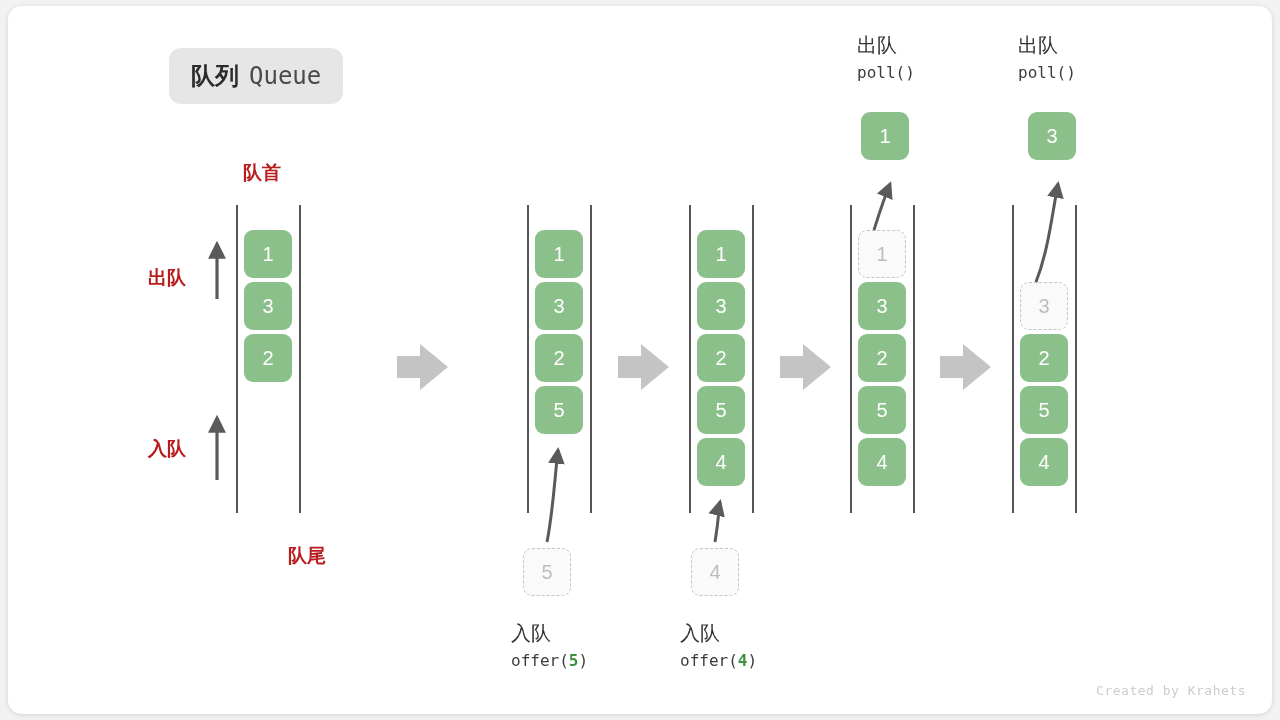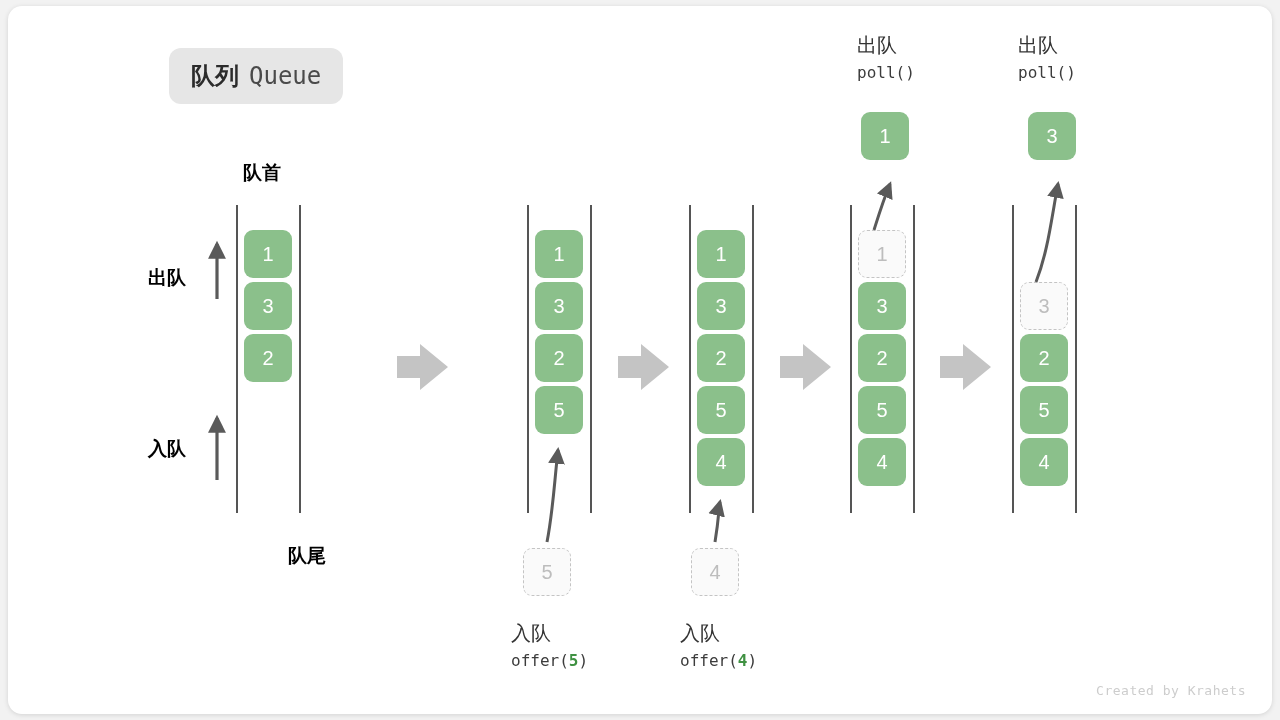--- a/index.html
+++ b/index.html
@@ -25,21 +25,21 @@
     background:#e6e6e6;
     border-radius:12px;
     display:flex;align-items:baseline;gap:10px;
     white-space:nowrap;
   }
   #title-badge .cn{font-size:24px;font-weight:bold;color:#2b2b2b;}
   #title-badge .en{font-size:24px;color:#4a4a4a;font-family:"DejaVu Sans Mono","Liberation Mono",monospace;}
 
   
   .lbl-cn{
-    position:absolute;font-size:19px;font-weight:bold;color:#000000;
+    position:absolute;font-size:19px;font-weight:bold;color:#b91c1c;
     white-space:nowrap;
   }
   .op-label{
     position:absolute;white-space:nowrap;text-align:left;
     line-height:1.55;
   }
   .op-label .cn{font-size:20px;color:#333333;display:block;}
   .op-label .code{
     font-size:16px;color:#3c3c3c;display:block;
     font-family:"DejaVu Sans Mono","Liberation Mono",monospace;

